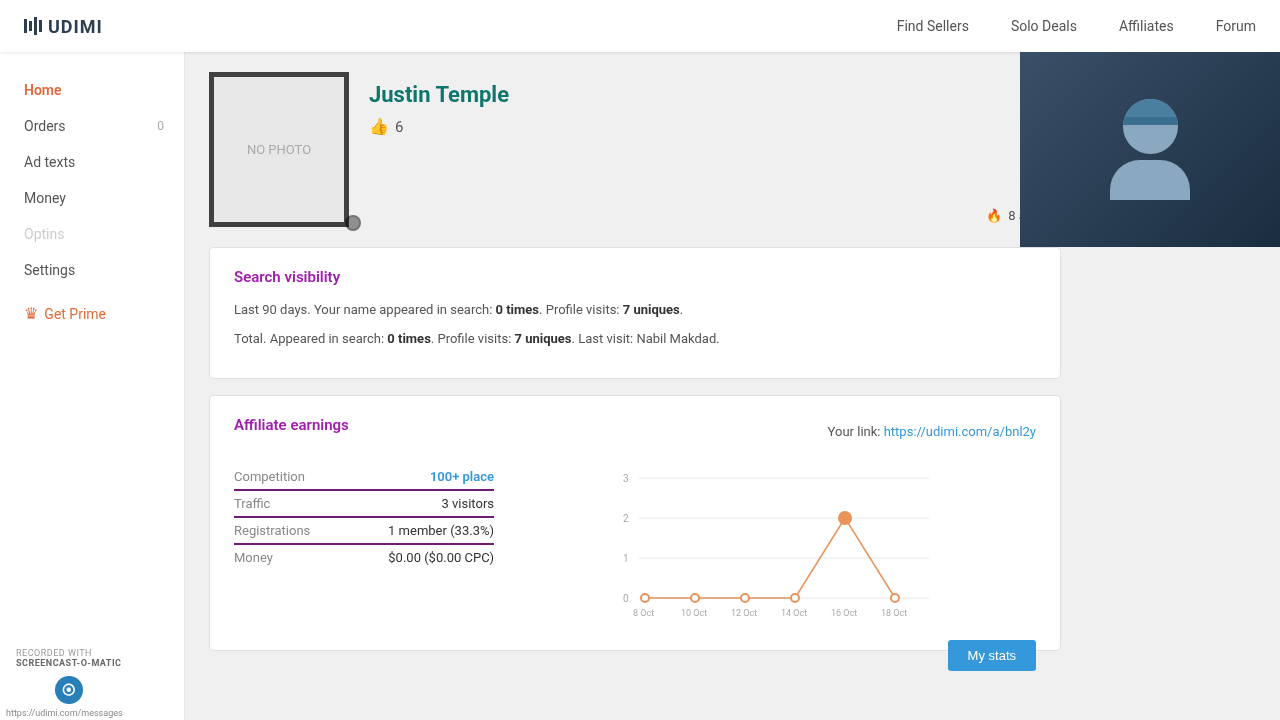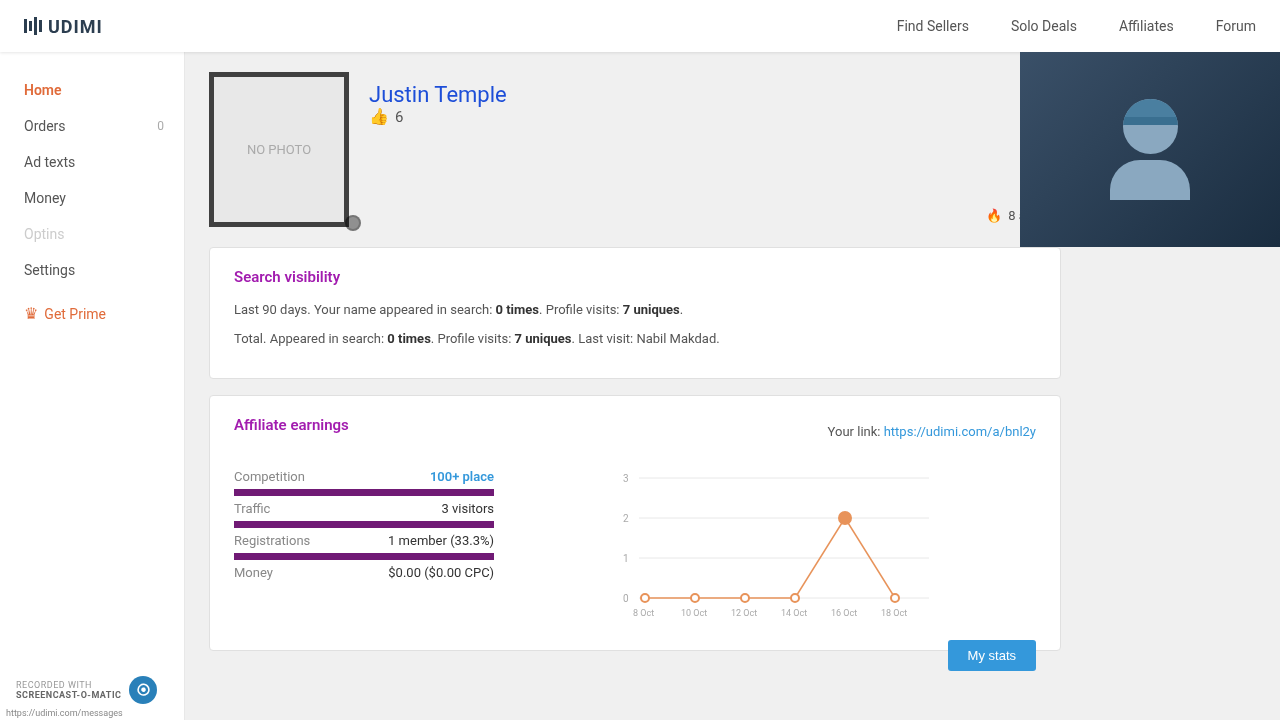--- a/index.html
+++ b/index.html
@@ -125,23 +125,23 @@
       font-size: 13px;
       flex-shrink: 0;
       border: 5px solid #404040;
     }
     .profile-info {
       flex: 1;
       padding: 10px 0;
     }
     .profile-name {
       font-size: 22px;
-      font-weight: 400;
-      color: #1d4ed8;
-      margin-bottom: 0;
+      font-weight: 700;
+      color: #0f766e;
+      margin-bottom: 10px;
     }
     .profile-likes {
       display: flex;
       align-items: center;
       gap: 6px;
       color: #555;
       font-size: 15px;
     }
     .thumb-icon { color: #888; font-size: 16px; }
 
@@ -212,21 +212,21 @@
     .affiliate-stats {
       width: 260px;
       flex-shrink: 0;
     }
     .stat-row {
       display: flex;
       justify-content: space-between;
       padding: 5px 0;
       font-size: 13px;
       color: #555;
-      border-bottom: 7px solid #701a75;
+      border-bottom: 2px solid #701a75;
     }
     .stat-row:last-child { border-bottom: none; }
     .stat-label { color: #888; }
     .stat-value { color: #333; }
     .stat-value.highlight { color: #3498db; font-weight: 600; }
 
     
     .chart-container {
       flex: 1;
       position: relative;
@@ -283,20 +283,21 @@
 
     
     .watermark {
       position: fixed;
       bottom: 16px;
       left: 16px;
       display: flex;
       align-items: center;
       gap: 8px;
       z-index: 200;
+      flex-direction: column;
     }
     .watermark-text {
       font-size: 9px;
       color: #999;
       text-transform: uppercase;
       letter-spacing: 0.5px;
     }
     .watermark-logo {
       width: 28px;
       height: 28px;

